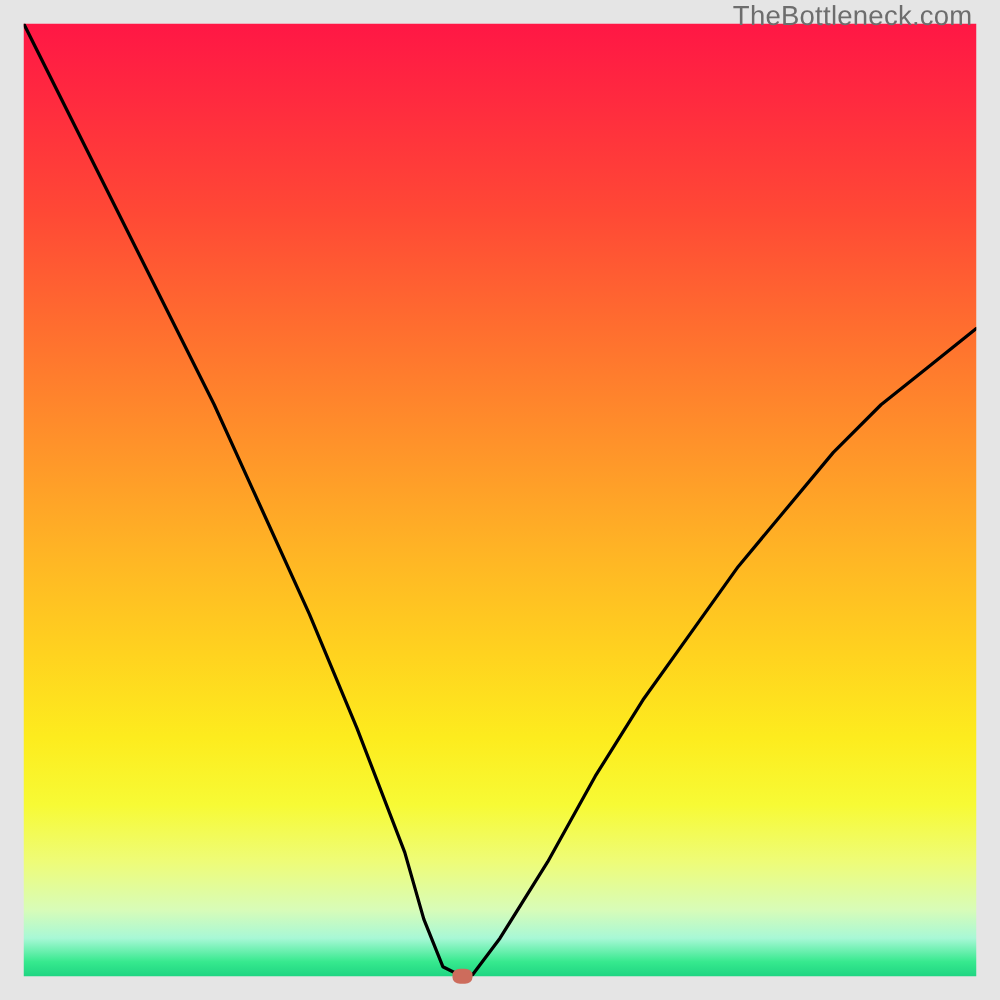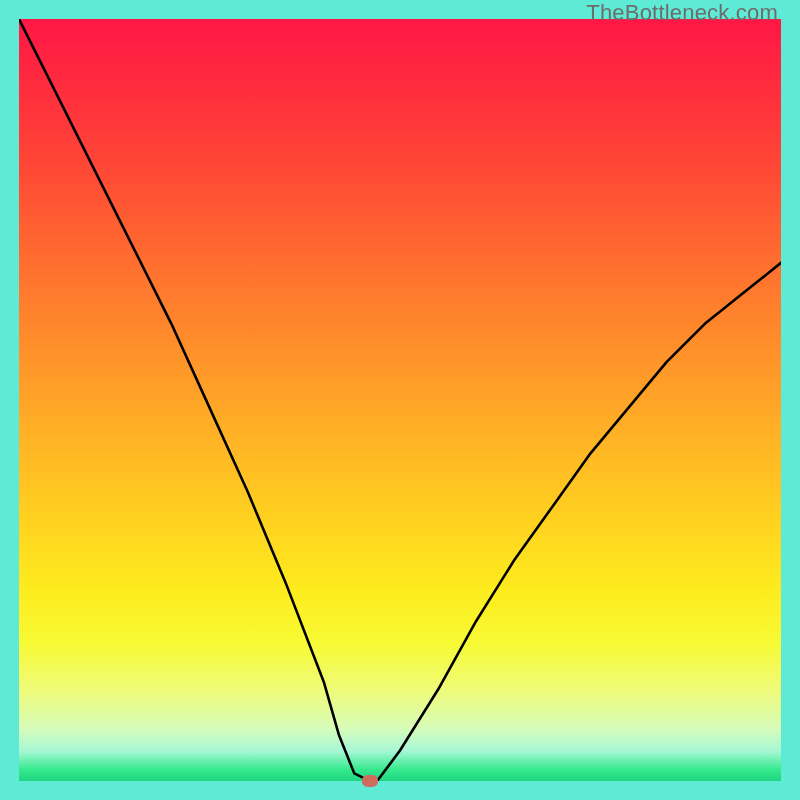--- a/index.html
+++ b/index.html
@@ -8,21 +8,21 @@
     width: 800px;
     height: 800px;
     overflow: hidden;
     background: #000;
     font-family: Arial, Helvetica, sans-serif;
   }
   .frame {
     position: relative;
     width: 800px;
     height: 800px;
-    background: #5eead4;
+    background: #e5e5e5;
   }
   .plot-area {
     position: absolute;
     left: 19px;
     top: 19px;
     width: 762px;
     height: 762px;
     
     background: linear-gradient(to bottom,
       #ff1745 0%,

